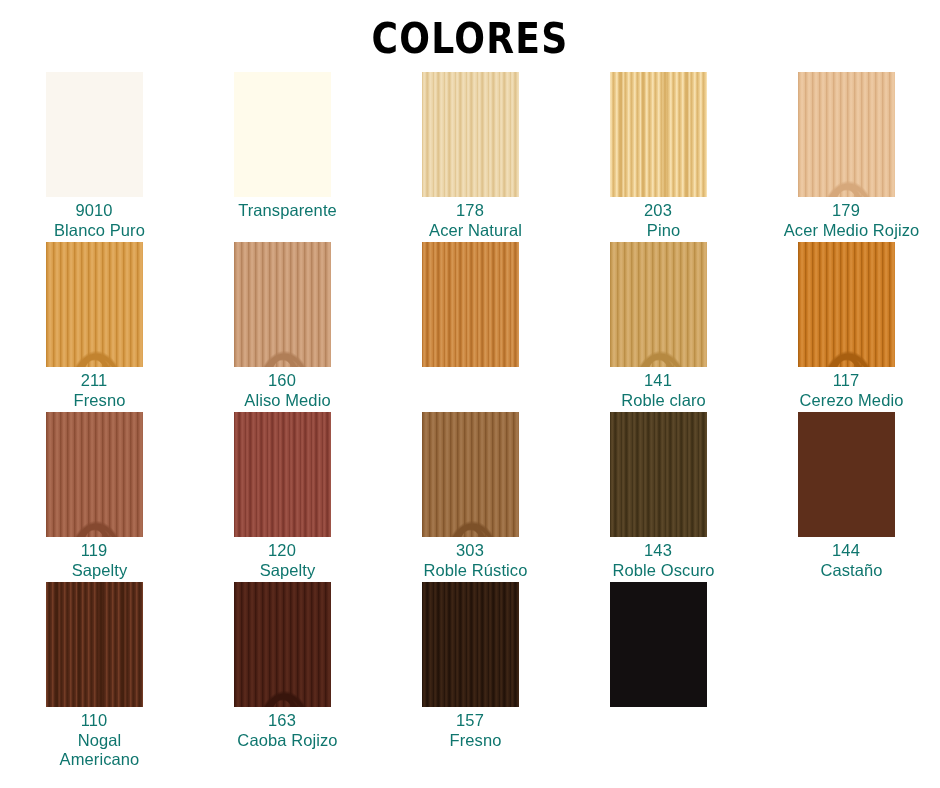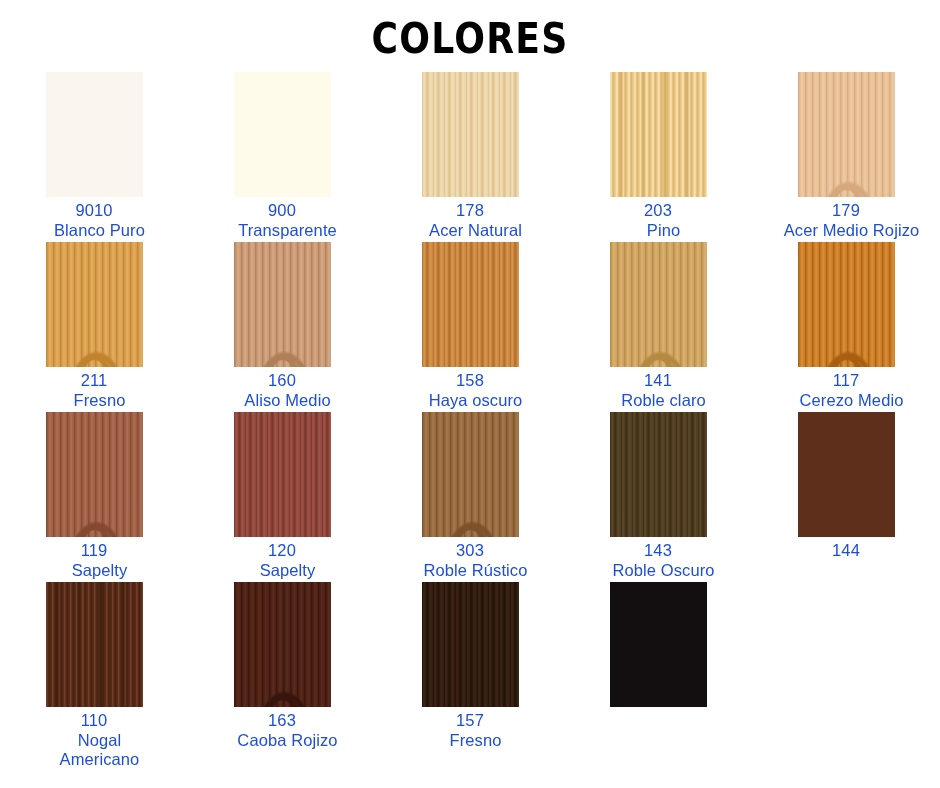--- a/index.html
+++ b/index.html
@@ -52,21 +52,21 @@
   .grain{
     position:absolute;
     inset:0;
   }
   .label{
     margin-top:4px;
     text-align:center;
     font-family:"Liberation Sans", sans-serif;
     font-size:16.5px;
     line-height:19.5px;
-    color:#1d4ed8;
+    color:#0f766e;
     letter-spacing:0.1px;
     white-space:pre-line;
     width:188px;
   }
   .label .code{display:block;}
   .label .name{display:block;margin-left:11px;}
 </style>
 </head>
 <body>
 
@@ -78,21 +78,21 @@
       <div class="cell">
         <div class="swatch">
           <div class="grain" style="background:#FAF6EF;"></div>
         </div>
         <div class="label"><span class="code">9010</span><span class="name">Blanco Puro</span></div>
       </div>
       <div class="cell">
         <div class="swatch">
           <div class="grain" style="background:#FFFBEB;"></div>
         </div>
-        <div class="label"><span class="code">900</span><span class="name">Transparente</span></div>
+        <div class="label"><span class="name">Transparente</span></div>
       </div>
       <div class="cell">
         <div class="swatch">
           <div class="grain" style="background:#E9D2A4;background-image:repeating-linear-gradient(90deg,#DCBE87 0px,#E9D2A4 1px,#F2E0BC 2px,#E9D2A4 4px,#DCBE87 5px,#E9D2A4 7px,#F2E0BC 8px,#E9D2A4 11px),repeating-linear-gradient(90deg,rgba(0,0,0,0.10) 0px, rgba(0,0,0,0) 3px, rgba(255,255,255,0.06) 9px, rgba(0,0,0,0) 17px);"></div>
         </div>
         <div class="label"><span class="code">178</span><span class="name">Acer Natural</span></div>
       </div>
       <div class="cell">
         <div class="swatch">
           <div class="grain" style="background:#F2D59A;background-image:repeating-linear-gradient(90deg,rgba(0,0,0,0) 0px, rgba(0,0,0,0) 9px,#D9B067 10px,#D9B067 12px,rgba(0,0,0,0) 13px, rgba(0,0,0,0) 22px),repeating-linear-gradient(90deg,#F8E3B6 0px,#F2D59A 2px,#D9B067 3px,#F2D59A 6px);"></div>
@@ -114,21 +114,20 @@
       <div class="cell">
         <div class="swatch">
           <div class="grain" style="background:#C69670;background-image:radial-gradient(ellipse 34px 78px at 50% 118%, rgba(0,0,0,0.00) 0 38%, #B07E57 40% 44%, rgba(0,0,0,0) 46%),radial-gradient(ellipse 48px 96px at 50% 126%, rgba(0,0,0,0.00) 0 40%, #B07E57 42% 45%, rgba(0,0,0,0) 48%),radial-gradient(ellipse 64px 118px at 52% 134%, rgba(0,0,0,0.00) 0 42%, #B07E57 44% 47%, rgba(0,0,0,0) 50%),repeating-linear-gradient(90deg,#B07E57 0px,#C69670 2px,#D6AA87 4px,#C69670 7px);"></div>
         </div>
         <div class="label"><span class="code">160</span><span class="name">Aliso Medio</span></div>
       </div>
       <div class="cell">
         <div class="swatch">
           <div class="grain" style="background:#C8823A;background-image:repeating-linear-gradient(90deg,#AE6A26 0px,#C8823A 1px,#D79A57 2px,#C8823A 4px,#AE6A26 5px,#C8823A 7px,#D79A57 8px,#C8823A 11px),repeating-linear-gradient(90deg,rgba(0,0,0,0.10) 0px, rgba(0,0,0,0) 3px, rgba(255,255,255,0.06) 9px, rgba(0,0,0,0) 17px);"></div>
         </div>
-        <div class="label"><span class="code">158</span><span class="name">Haya oscuro</span></div>
       </div>
       <div class="cell">
         <div class="swatch">
           <div class="grain" style="background:#CBA05A;background-image:radial-gradient(ellipse 34px 78px at 50% 118%, rgba(0,0,0,0.00) 0 38%, #B68941 40% 44%, rgba(0,0,0,0) 46%),radial-gradient(ellipse 48px 96px at 50% 126%, rgba(0,0,0,0.00) 0 40%, #B68941 42% 45%, rgba(0,0,0,0) 48%),radial-gradient(ellipse 64px 118px at 52% 134%, rgba(0,0,0,0.00) 0 42%, #B68941 44% 47%, rgba(0,0,0,0) 50%),repeating-linear-gradient(90deg,#B68941 0px,#CBA05A 2px,#D9B275 4px,#CBA05A 7px);"></div>
         </div>
         <div class="label"><span class="code">141</span><span class="name">Roble claro</span></div>
       </div>
       <div class="cell">
         <div class="swatch">
           <div class="grain" style="background:#C87820;background-image:radial-gradient(ellipse 34px 78px at 50% 118%, rgba(0,0,0,0.00) 0 38%, #A85F10 40% 44%, rgba(0,0,0,0) 46%),radial-gradient(ellipse 48px 96px at 50% 126%, rgba(0,0,0,0.00) 0 40%, #A85F10 42% 45%, rgba(0,0,0,0) 48%),radial-gradient(ellipse 64px 118px at 52% 134%, rgba(0,0,0,0.00) 0 42%, #A85F10 44% 47%, rgba(0,0,0,0) 50%),repeating-linear-gradient(90deg,#A85F10 0px,#C87820 2px,#D98F3C 4px,#C87820 7px);"></div>
@@ -158,21 +157,21 @@
       <div class="cell">
         <div class="swatch">
           <div class="grain" style="background:#4C3A1E;background-image:repeating-linear-gradient(90deg,#3A2C14 0px,#4C3A1E 1px,#5E4A2B 2px,#4C3A1E 4px,#3A2C14 5px,#4C3A1E 7px,#5E4A2B 8px,#4C3A1E 11px),repeating-linear-gradient(90deg,rgba(0,0,0,0.10) 0px, rgba(0,0,0,0) 3px, rgba(255,255,255,0.06) 9px, rgba(0,0,0,0) 17px);"></div>
         </div>
         <div class="label"><span class="code">143</span><span class="name">Roble Oscuro</span></div>
       </div>
       <div class="cell">
         <div class="swatch">
           <div class="grain" style="background:#5E2F1B;"></div>
         </div>
-        <div class="label"><span class="code">144</span></div>
+        <div class="label"><span class="code">144</span><span class="name">Castaño</span></div>
       </div>
       <div class="cell">
         <div class="swatch">
           <div class="grain" style="background:#5E2E1C;background-image:repeating-linear-gradient(90deg,rgba(0,0,0,0) 0px, rgba(0,0,0,0) 9px,#44200F 10px,#44200F 12px,rgba(0,0,0,0) 13px, rgba(0,0,0,0) 22px),repeating-linear-gradient(90deg,#7A4128 0px,#5E2E1C 2px,#44200F 3px,#5E2E1C 6px);"></div>
         </div>
         <div class="label"><span class="code">110</span><span class="name">Nogal
 Americano</span></div>
       </div>
       <div class="cell">
         <div class="swatch">

